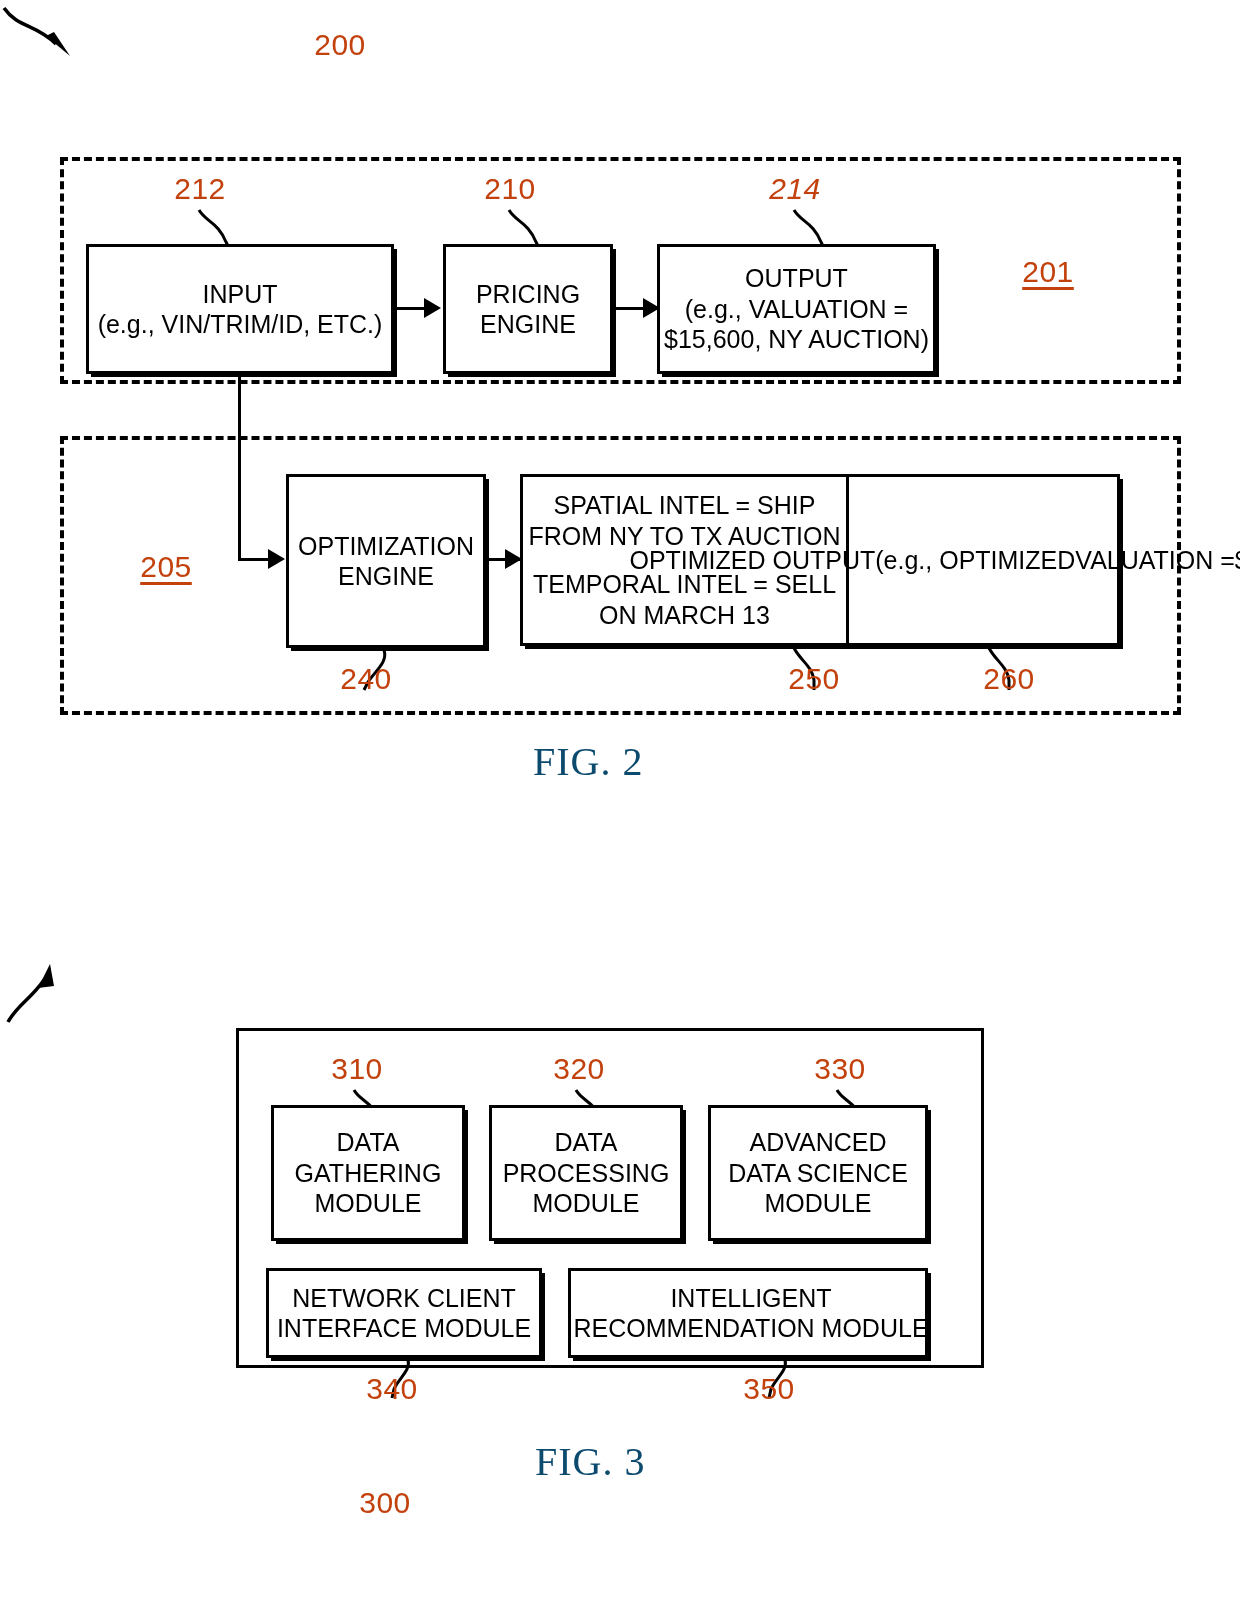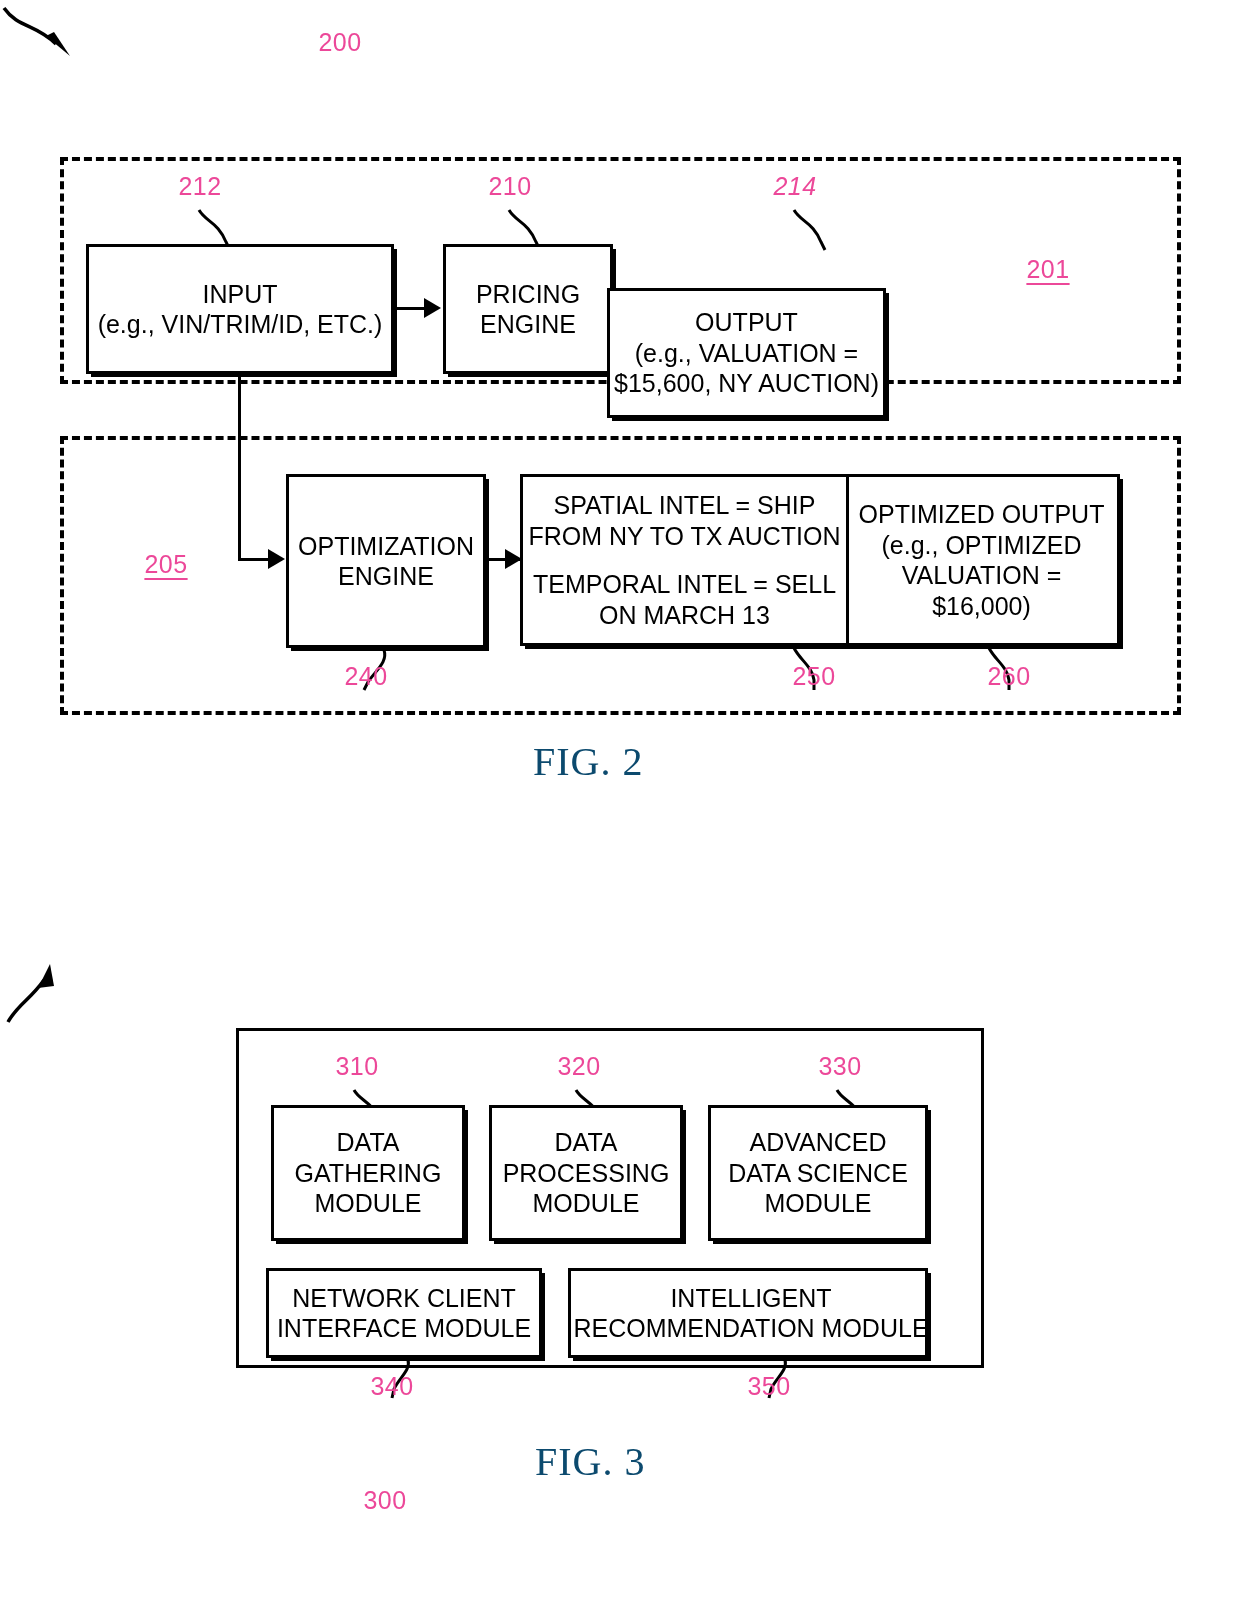--- a/index.html
+++ b/index.html
@@ -13,23 +13,23 @@
     position: relative;
     font-family: "Liberation Sans", sans-serif;
     color: #000000;
     overflow: hidden;
   }
   .abs { position: absolute; }
 
   
   .ref {
     font-family: "Liberation Sans", sans-serif;
-    font-size: 25px;
+    font-size: 30px;
     letter-spacing: 0.5px;
-    color: #ec4899;
+    color: #c2410c;
     text-align: center;
     line-height: 1;
     white-space: nowrap;
   }
   .ref-underline { text-decoration: underline; text-underline-offset: 5px; }
 
   
   .fig-caption {
     font-family: "Liberation Serif", serif;
     font-size: 40px;
@@ -143,21 +143,21 @@
 
   
   <div class="abs hline" style="left:613px; top:307px; width:34px;"></div>
   <div class="abs arrowhead-r" style="left:643px; top:298px;"></div>
 
   
   <div class="abs ref" style="left:755px; top:174px; width:80px;font-style:italic;">214</div>
   <svg class="lead" style="left:791px; top:208px; width:60px; height:44px;" viewBox="0 0 60 44">
     <path d="M 3 2 C 10 14, 22 14, 30 34 L 34 42"></path>
   </svg>
-  <div class="abs box" style="left:607px; top:244px; width:279px; height:130px;margin-top:44px;">
+  <div class="abs box" style="left:657px; top:244px; width:279px; height:130px;">
     <span class="ln">OUTPUT</span>
     <span class="ln">(e.g., VALUATION =</span>
     <span class="ln">$15,600, NY AUCTION)</span>
   </div>
 
   
   <div class="abs vline" style="left:238px; top:374px; height:187px;"></div>
   <div class="abs hline" style="left:238px; top:558px; width:34px;"></div>
   <div class="abs arrowhead-r" style="left:268px; top:549px;"></div>
 
@@ -178,21 +178,21 @@
   
   <div class="abs box" style="left:520px; top:474px; width:600px; height:172px; flex-direction:row; padding:0;">
     <div style="width:323px; height:100%; display:flex; flex-direction:column; align-items:center; justify-content:center;">
       <span class="ln">SPATIAL INTEL = SHIP</span>
       <span class="ln">FROM NY TO TX AUCTION</span>
       <span class="ln" style="height:18px;"></span>
       <span class="ln">TEMPORAL INTEL = SELL</span>
       <span class="ln">ON MARCH 13</span>
     </div>
     <div class="box-divider" style="left:323px;"></div>
-    <div style="width:271px; height:100%; display:flex; flex-direction:column; align-items:center; justify-content:center;">
+    <div style="width:271px; height:100%; display:flex; flex-direction:row; align-items:center; justify-content:center;">
       <span class="ln">OPTIMIZED OUTPUT</span>
       <span class="ln">(e.g., OPTIMIZED</span>
       <span class="ln">VALUATION =</span>
       <span class="ln">$16,000)</span>
     </div>
   </div>
 
   
   <svg class="lead" style="left:790px; top:646px; width:50px; height:46px;" viewBox="0 0 50 46">
     <path d="M 4 2 C 10 14, 22 20, 24 34 L 24 44"></path>

